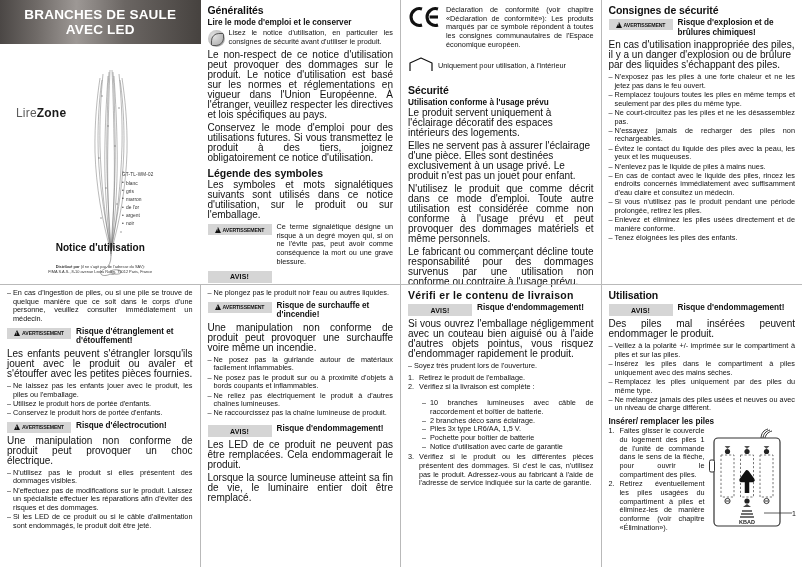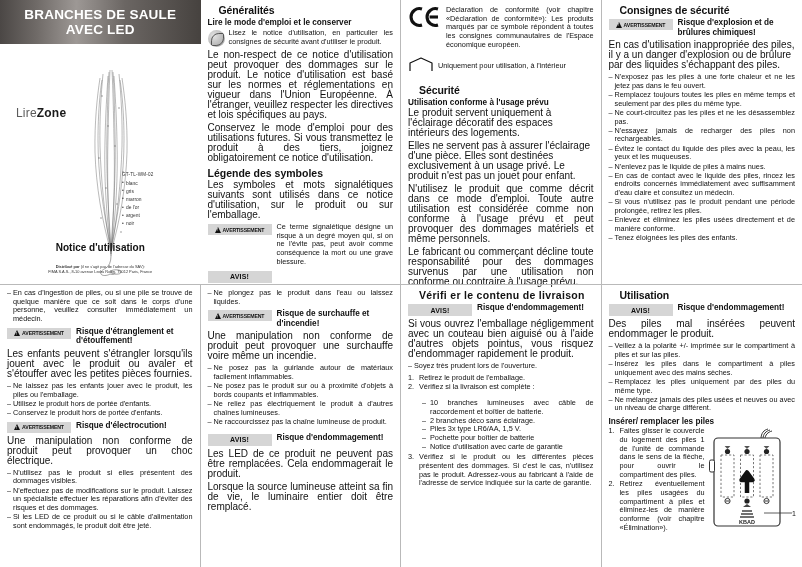--- a/index.html
+++ b/index.html
@@ -18,21 +18,21 @@
   .col.pad{padding:4px 7px 0 7px;}
   .col-sep{border-right:1px solid #b9b9b9;}
 
   .top-row{height:285px;}
   .bot-row{height:282px;}
 
   .hrule{position:absolute;left:0;top:284px;width:802px;height:1px;background:#b9b9b9;}
 
   
   h1.sec{
-    font-size:10.5px;font-weight:bold;margin:0 0 2px 11px;letter-spacing:-0.1px;
+    font-size:10.5px;font-weight:bold;margin:0 0 2px 0;letter-spacing:-0.1px;
   }
   h2.sub{
     font-size:8.2px;font-weight:bold;margin:0 0 1px 0;
   }
   p.t{
     font-size:10px;line-height:10px;margin:0 0 3px 0;text-align:justify;
     -webkit-hyphens:auto;hyphens:auto;
   }
   p.t.nj{text-align:left;}
   ul.dash{margin:0 0 3px 0;padding:0;list-style:none;}
@@ -329,21 +329,21 @@
       <p class="t">Une manipulation non conforme de produit peut provoquer un choc électrique.</p>
       <ul class="dash">
         <li>N'utilisez pas le produit si elles présentent des dommages visibles.</li>
         <li>N'effectuez pas de modifications sur le produit. Laissez un spécialiste effectuer les réparations afin d'éviter des risques et des dommages.</li>
         <li>Si les LED de ce produit ou si le câble d'alimentation sont endommagés, le produit doit être jeté.</li>
       </ul>
     </div>
 
     <div class="col col-sep pad">
       <ul class="dash">
-        <li>Ne plongez pas le produit dans l'eau ou laissez liquides.</li>
+        <li>Ne plongez pas le produit noir l'eau ou autres liquides.</li>
       </ul>
 
       <div class="warnblock">
         <div class="badge-warn">
           <span class="tri"></span>
           <span class="bw">AVERTISSEMENT</span>
         </div>
         <div class="warn-title">Risque de surchauffe et d'incendie!</div>
       </div>
 

